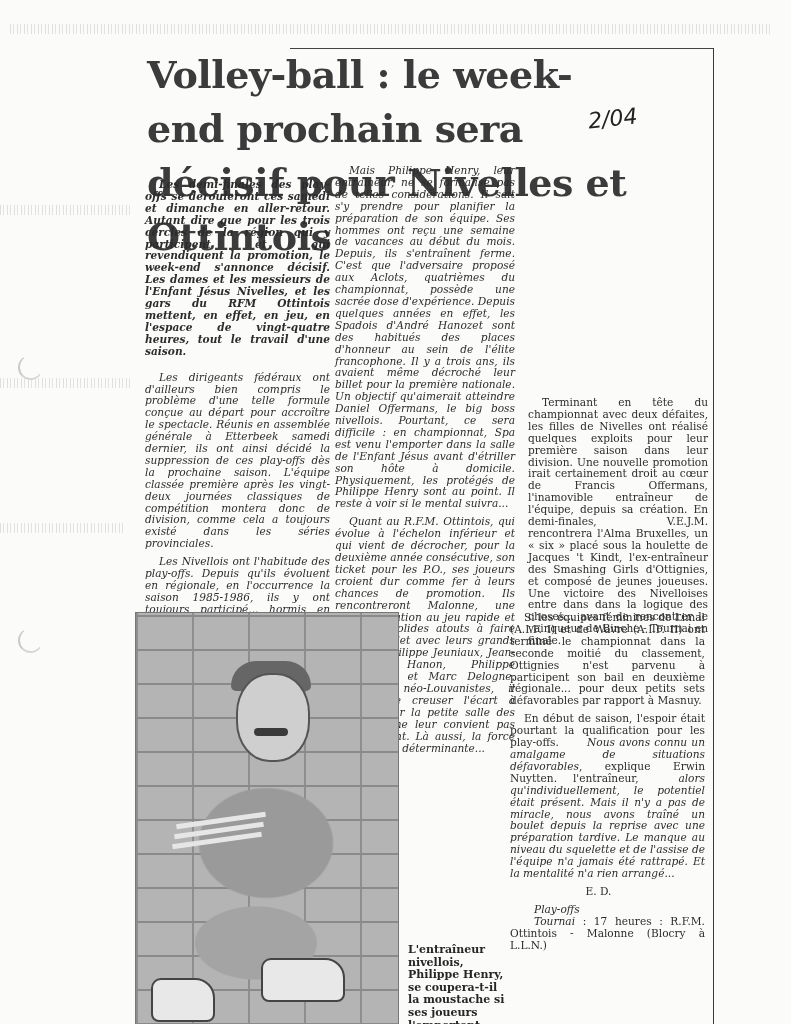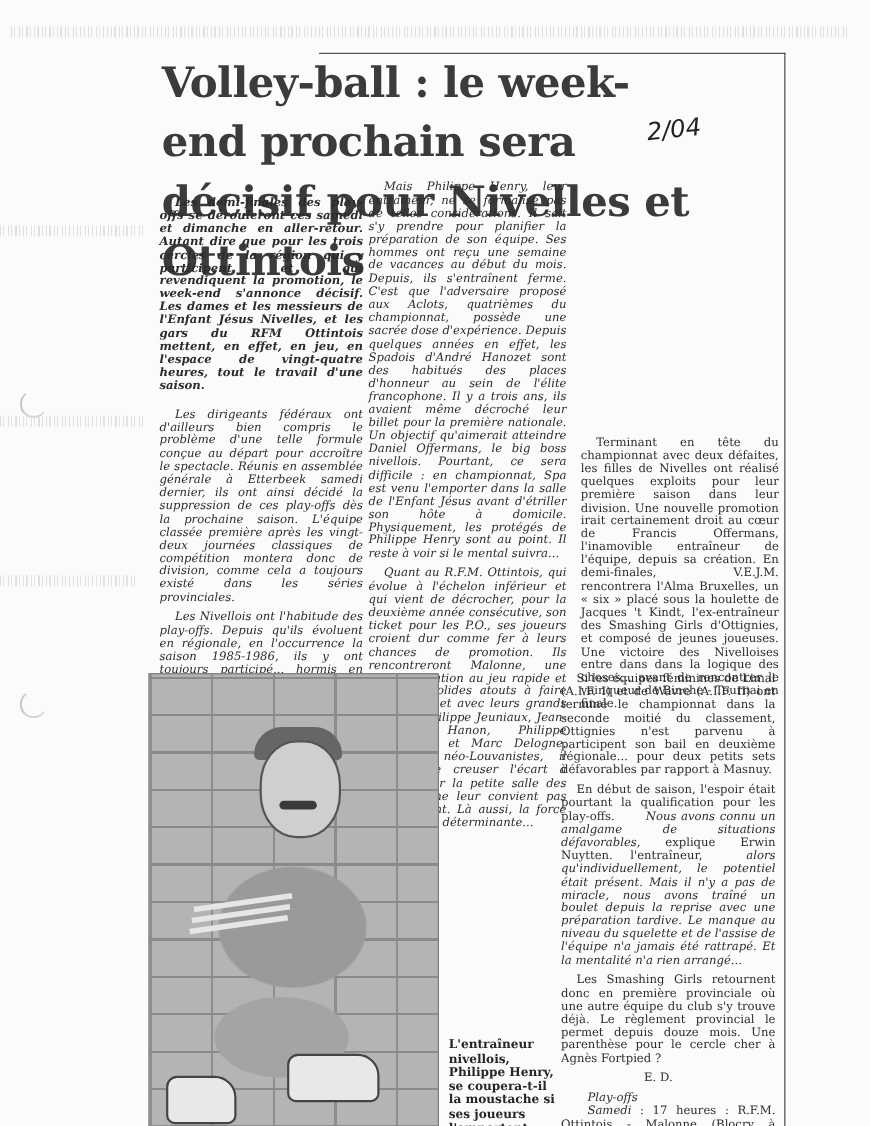--- a/index.html
+++ b/index.html
@@ -100,24 +100,23 @@
 
 <div class="col col3">
   <p style="margin-top:230px;">Terminant en tête du championnat avec deux défaites, les filles de Nivelles ont réalisé quelques exploits pour leur première saison dans leur division. Une nouvelle promotion irait certainement droit au cœur de Francis Offermans, l'inamovible entraîneur de l'équipe, depuis sa création. En demi-finales, V.E.J.M. rencontrera l'Alma Bruxelles, un « six » placé sous la houlette de Jacques 't Kindt, l'ex-entraîneur des Smashing Girls d'Ottignies, et composé de jeunes joueuses. Une victoire des Nivelloises entre dans dans la logique des choses... avant de rencontrer le vainqueur de Binche - Tournai en finale.</p>
 </div>
 
 <div class="col col4">
   <p>Si les équipes féminines de Limal (A.I.F. I) et de Wavre (A.I.F. II) ont terminé le championnat dans la seconde moitié du classement, Ottignies n'est parvenu à participent son bail en deuxième régionale... pour deux petits sets défavorables par rapport à Masnuy.</p>
   <p>
     <span>En début de saison, l'espoir était pourtant la qualification pour les play-offs. </span><em>Nous avons connu un amalgame de situations défavorables</em><span>, explique Erwin Nuytten. l'entraîneur, </span><em>alors qu'individuellement, le potentiel était présent. Mais il n'y a pas de miracle, nous avons traîné un boulet depuis la reprise avec une préparation tardive. Le manque au niveau du squelette et de l'assise de l'équipe n'a jamais été rattrapé. Et la mentalité n'a rien arrangé...</em>
   </p>
-  <p>Les Smashing Girls retournent donc en première provinciale où une autre équipe du club s'y trouve déjà. Le règlement provincial le permet depuis douze mois. Une parenthèse pour le cercle cher à Agnès Fortpied ?</p>
   <p class="sig">E. D.</p>
   <p class="playoffs"><em>Play-offs</em></p>
-  <p class="playoffs"><em>Samedi</em><span> : 17 heures : R.F.M. Ottintois - Malonne (Blocry à L.L.N.)</span></p>
+  <p class="playoffs"><em>Tournai</em><span> : 17 heures : R.F.M. Ottintois - Malonne (Blocry à L.L.N.)</span></p>
 
 </div>
 
 <div class="photo">
   <div class="photo-hair"></div>
   <div class="photo-face"></div>
   <div class="photo-moustache"></div>
   <div class="photo-stripe" style="left:40px; top:205px; width:90px;"></div>
   <div class="photo-stripe" style="left:38px; top:215px; width:90px;"></div>
   <div class="photo-stripe" style="left:36px; top:225px; width:90px;"></div>

